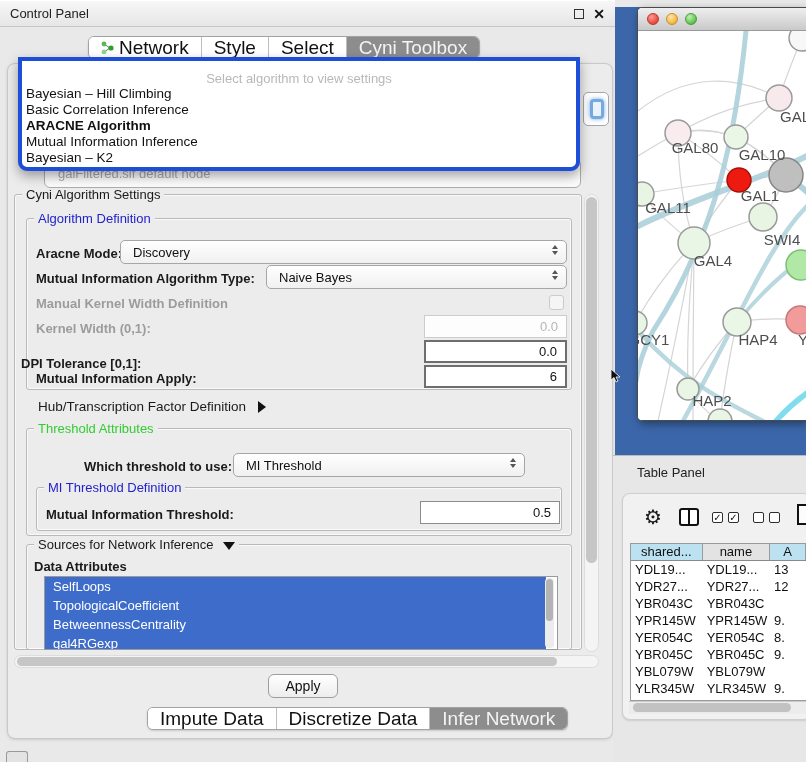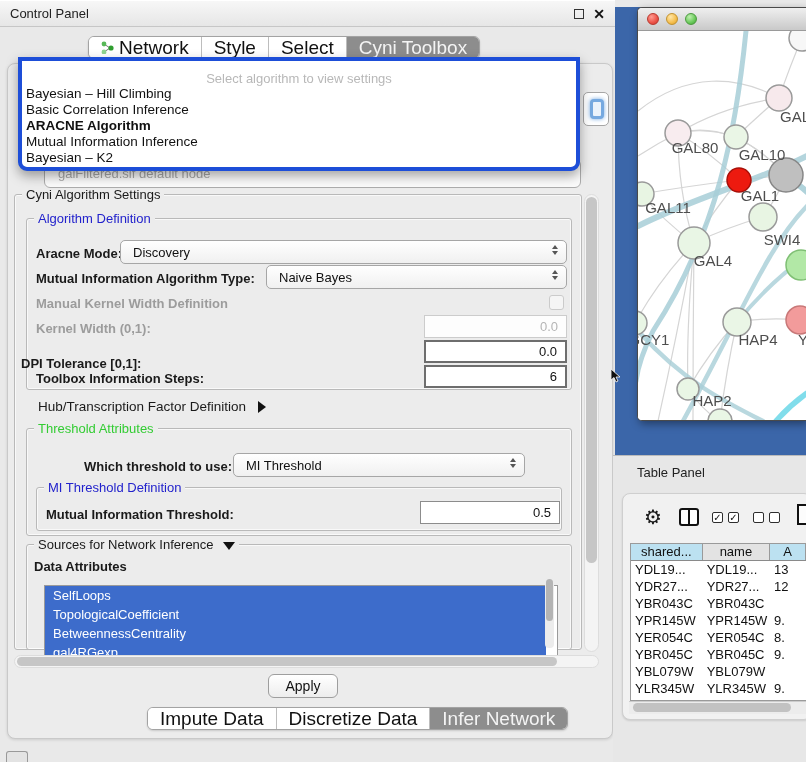--- a/index.html
+++ b/index.html
@@ -82,21 +82,21 @@
 
   .tri-right { display:inline-block; width:0; height:0; border-top:6px solid transparent;
     border-bottom:6px solid transparent; border-left:8px solid #111; margin-left:8px;
     vertical-align:middle; }
   .tri-down { display:inline-block; width:0; height:0; border-left:6px solid transparent;
     border-right:6px solid transparent; border-top:8px solid #111; margin-left:6px;
     vertical-align:middle; }
 
   
   #attr-list { left:44px; top:576px; width:514px; height:74px; background:#FFF;
-    border:1px solid #9A9A9A; overflow:hidden;margin-top:9px; }
+    border:1px solid #9A9A9A; overflow:hidden; }
   .attr-item { height:19px; line-height:19px; padding-left:8px; background:#3D6CCB; color:#FFF;
     font-size:13px; width:501px; }
   #attr-vscroll { left:545px; top:578px; width:9px; height:70px; background:#ECECEC;
     border-radius:4px; }
   #attr-vthumb { left:546px; top:579px; width:7px; height:42px; background:#B4B4B4; border-radius:4px; }
 
   
   #set-vtrack { left:584px; top:194px; width:15px; height:458px; background:#F4F4F4;
     border:1px solid #DDD; border-radius:8px; }
   #set-vthumb { left:586px; top:197px; width:11px; height:366px; background:#C6C6C6; border-radius:6px; }
@@ -236,21 +236,21 @@
 
 <span class="lbl dis" style="left:36px; top:296px;">Manual Kernel Width Definition</span>
 <div class="checkbox-dis" style="left:549px; top:295px;"></div>
 
 <span class="lbl dis" style="left:36px; top:321px;">Kernel Width (0,1):</span>
 <div class="numfield dis" style="left:424px; top:315px; width:143px;">0.0</div>
 
 <span class="lbl" style="left:21px; top:346px;margin-top:10px;">DPI Tolerance [0,1]:</span>
 <div class="numfield strong" style="left:424px; top:340px; width:143px;">0.0</div>
 
-<span class="lbl" style="left:36px; top:371px;">Toolbox Information Steps:</span>
+<span class="lbl" style="left:36px; top:371px;">Mutual Information Apply:</span>
 <div class="numfield strong" style="left:424px; top:365px; width:143px;">6</div>
 
 <span class="abs" style="left:38px; top:399px; font-size:13.5px;">
   <span>Hub/Transcription Factor Definition</span>
   <span class="tri-right"></span>
 </span>
 
 <div class="groupbox" style="left:26px; top:428px; width:546px; height:108px;"></div>
 <span class="group-title t-green" style="left:34px; top:422px;">Threshold Attributes</span>
 

